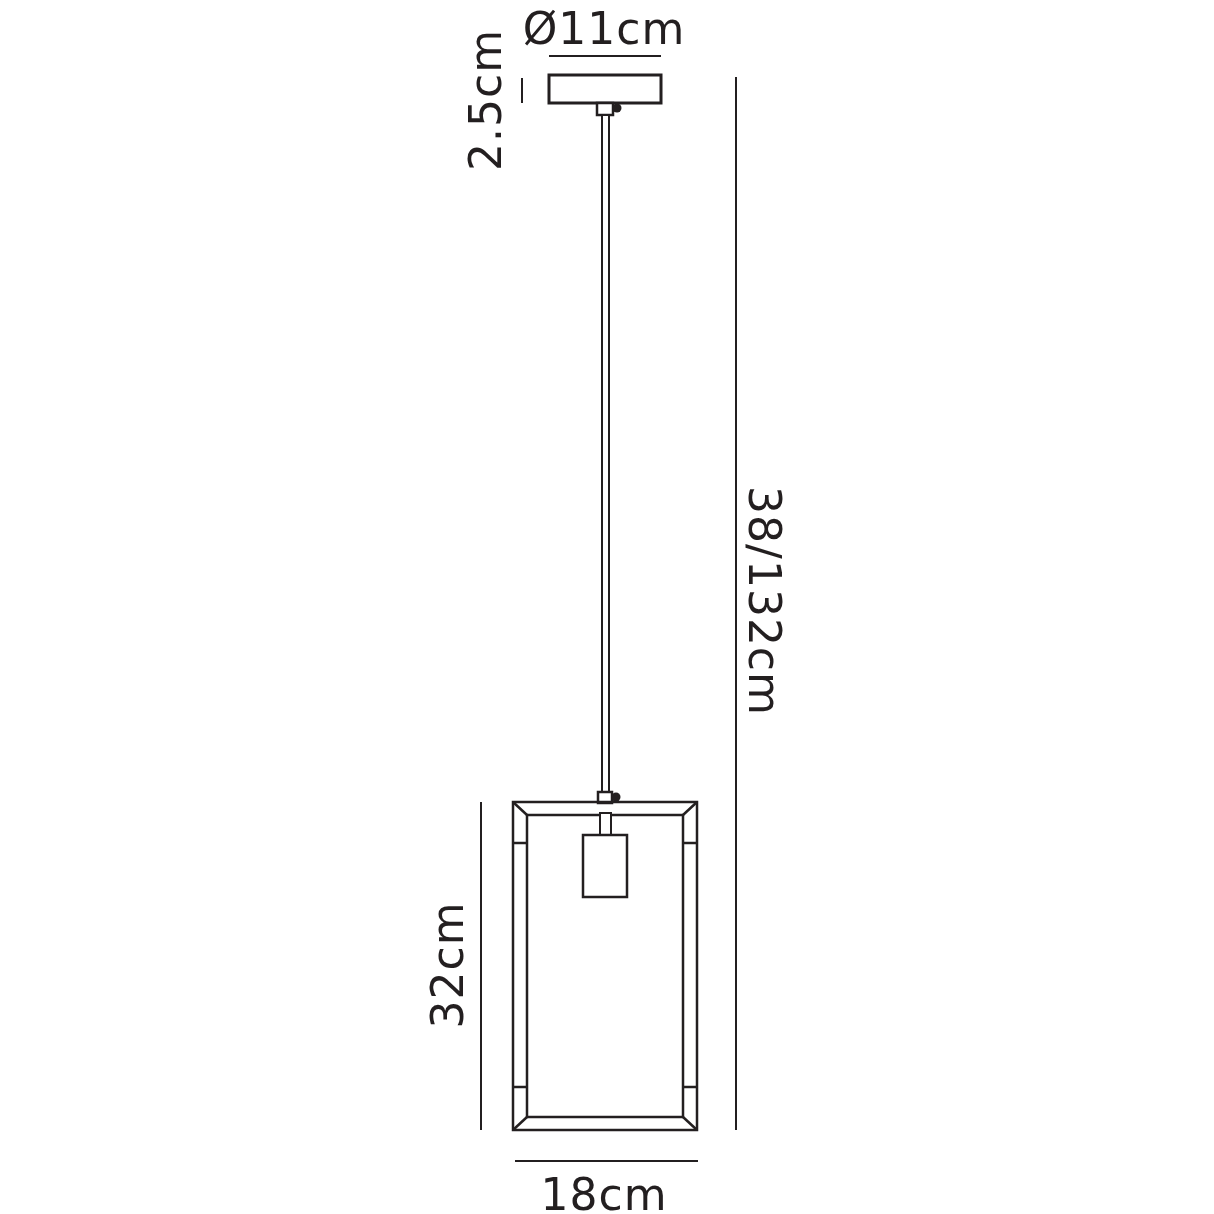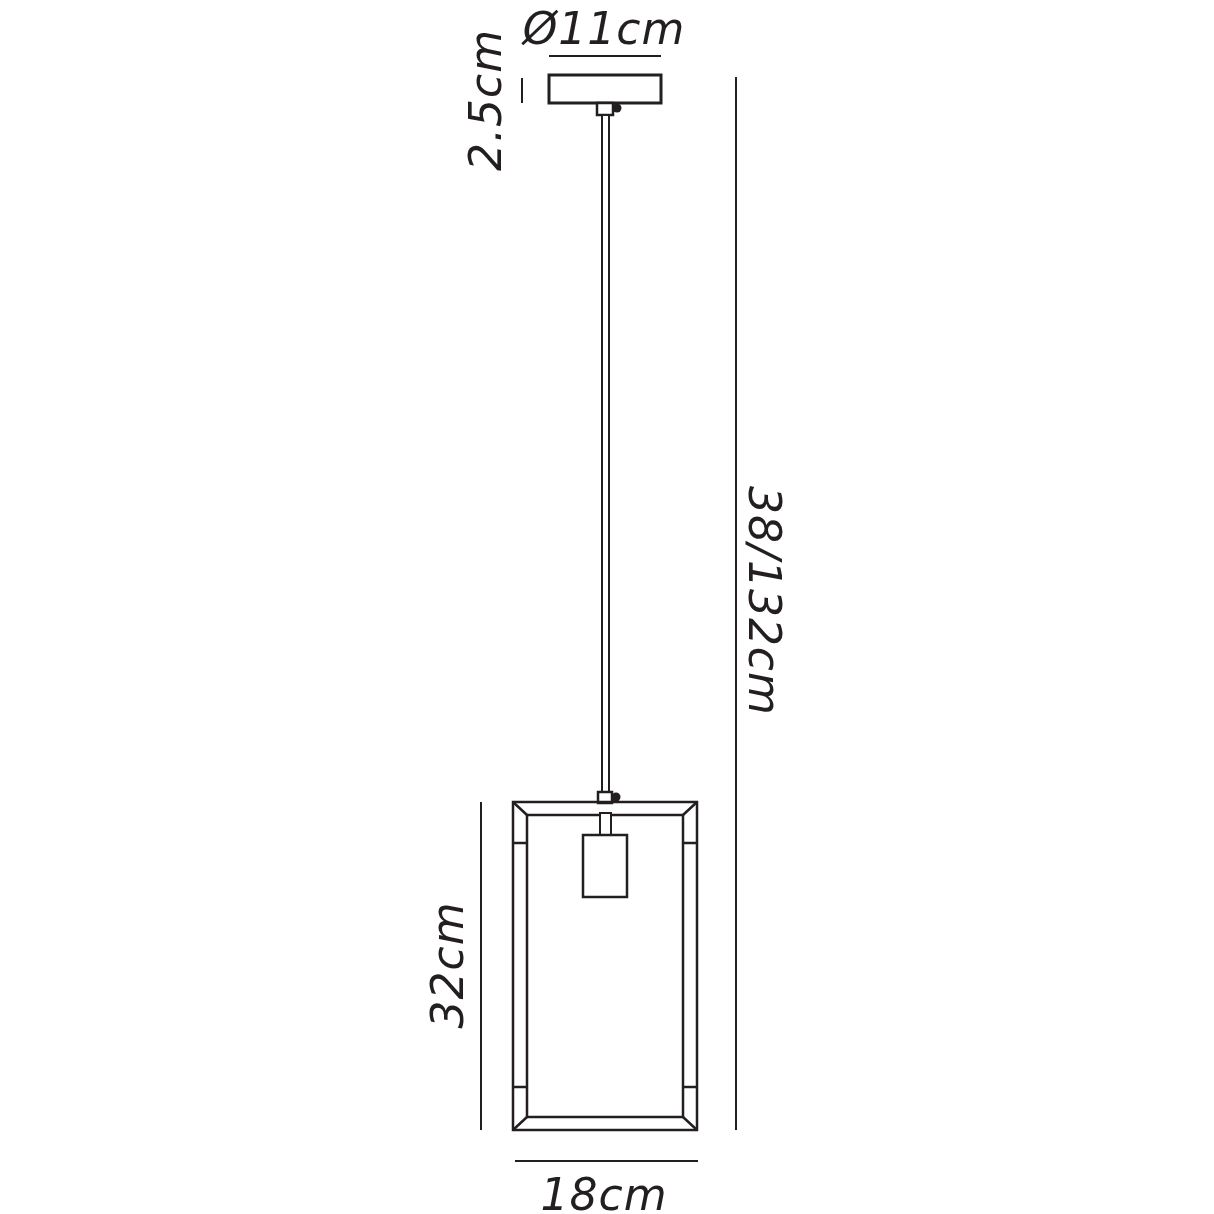--- a/index.html
+++ b/index.html
@@ -3,21 +3,21 @@
 <meta charset="utf-8">
 <style>
   :root { --line: #231f20; --bg: #ffffff; }
   * { margin: 0; padding: 0; box-sizing: border-box; }
   html, body {
     width: 1214px; height: 1214px;
     background: var(--bg);
     font-family: "DejaVu Sans", "Liberation Sans", sans-serif;
     overflow: hidden;
   }
-  .diagram-wrap { position: relative; width: 1214px; height: 979px; font-style: italic; }
+  .diagram-wrap { position: relative; width: 1214px; height: 979px; }
   svg.diagram { position: absolute; left: 0; top: 0; color: var(--line); }
   svg.diagram text {
     fill: currentColor;
     font-family: "DejaVu Sans", "Liberation Sans", sans-serif;
     font-weight: 400;
     font-size: 44px;
     letter-spacing: 1px;
   }
   .strokes { stroke: currentColor; fill: none; }
   .filled-white { fill: #ffffff; stroke: currentColor; }

